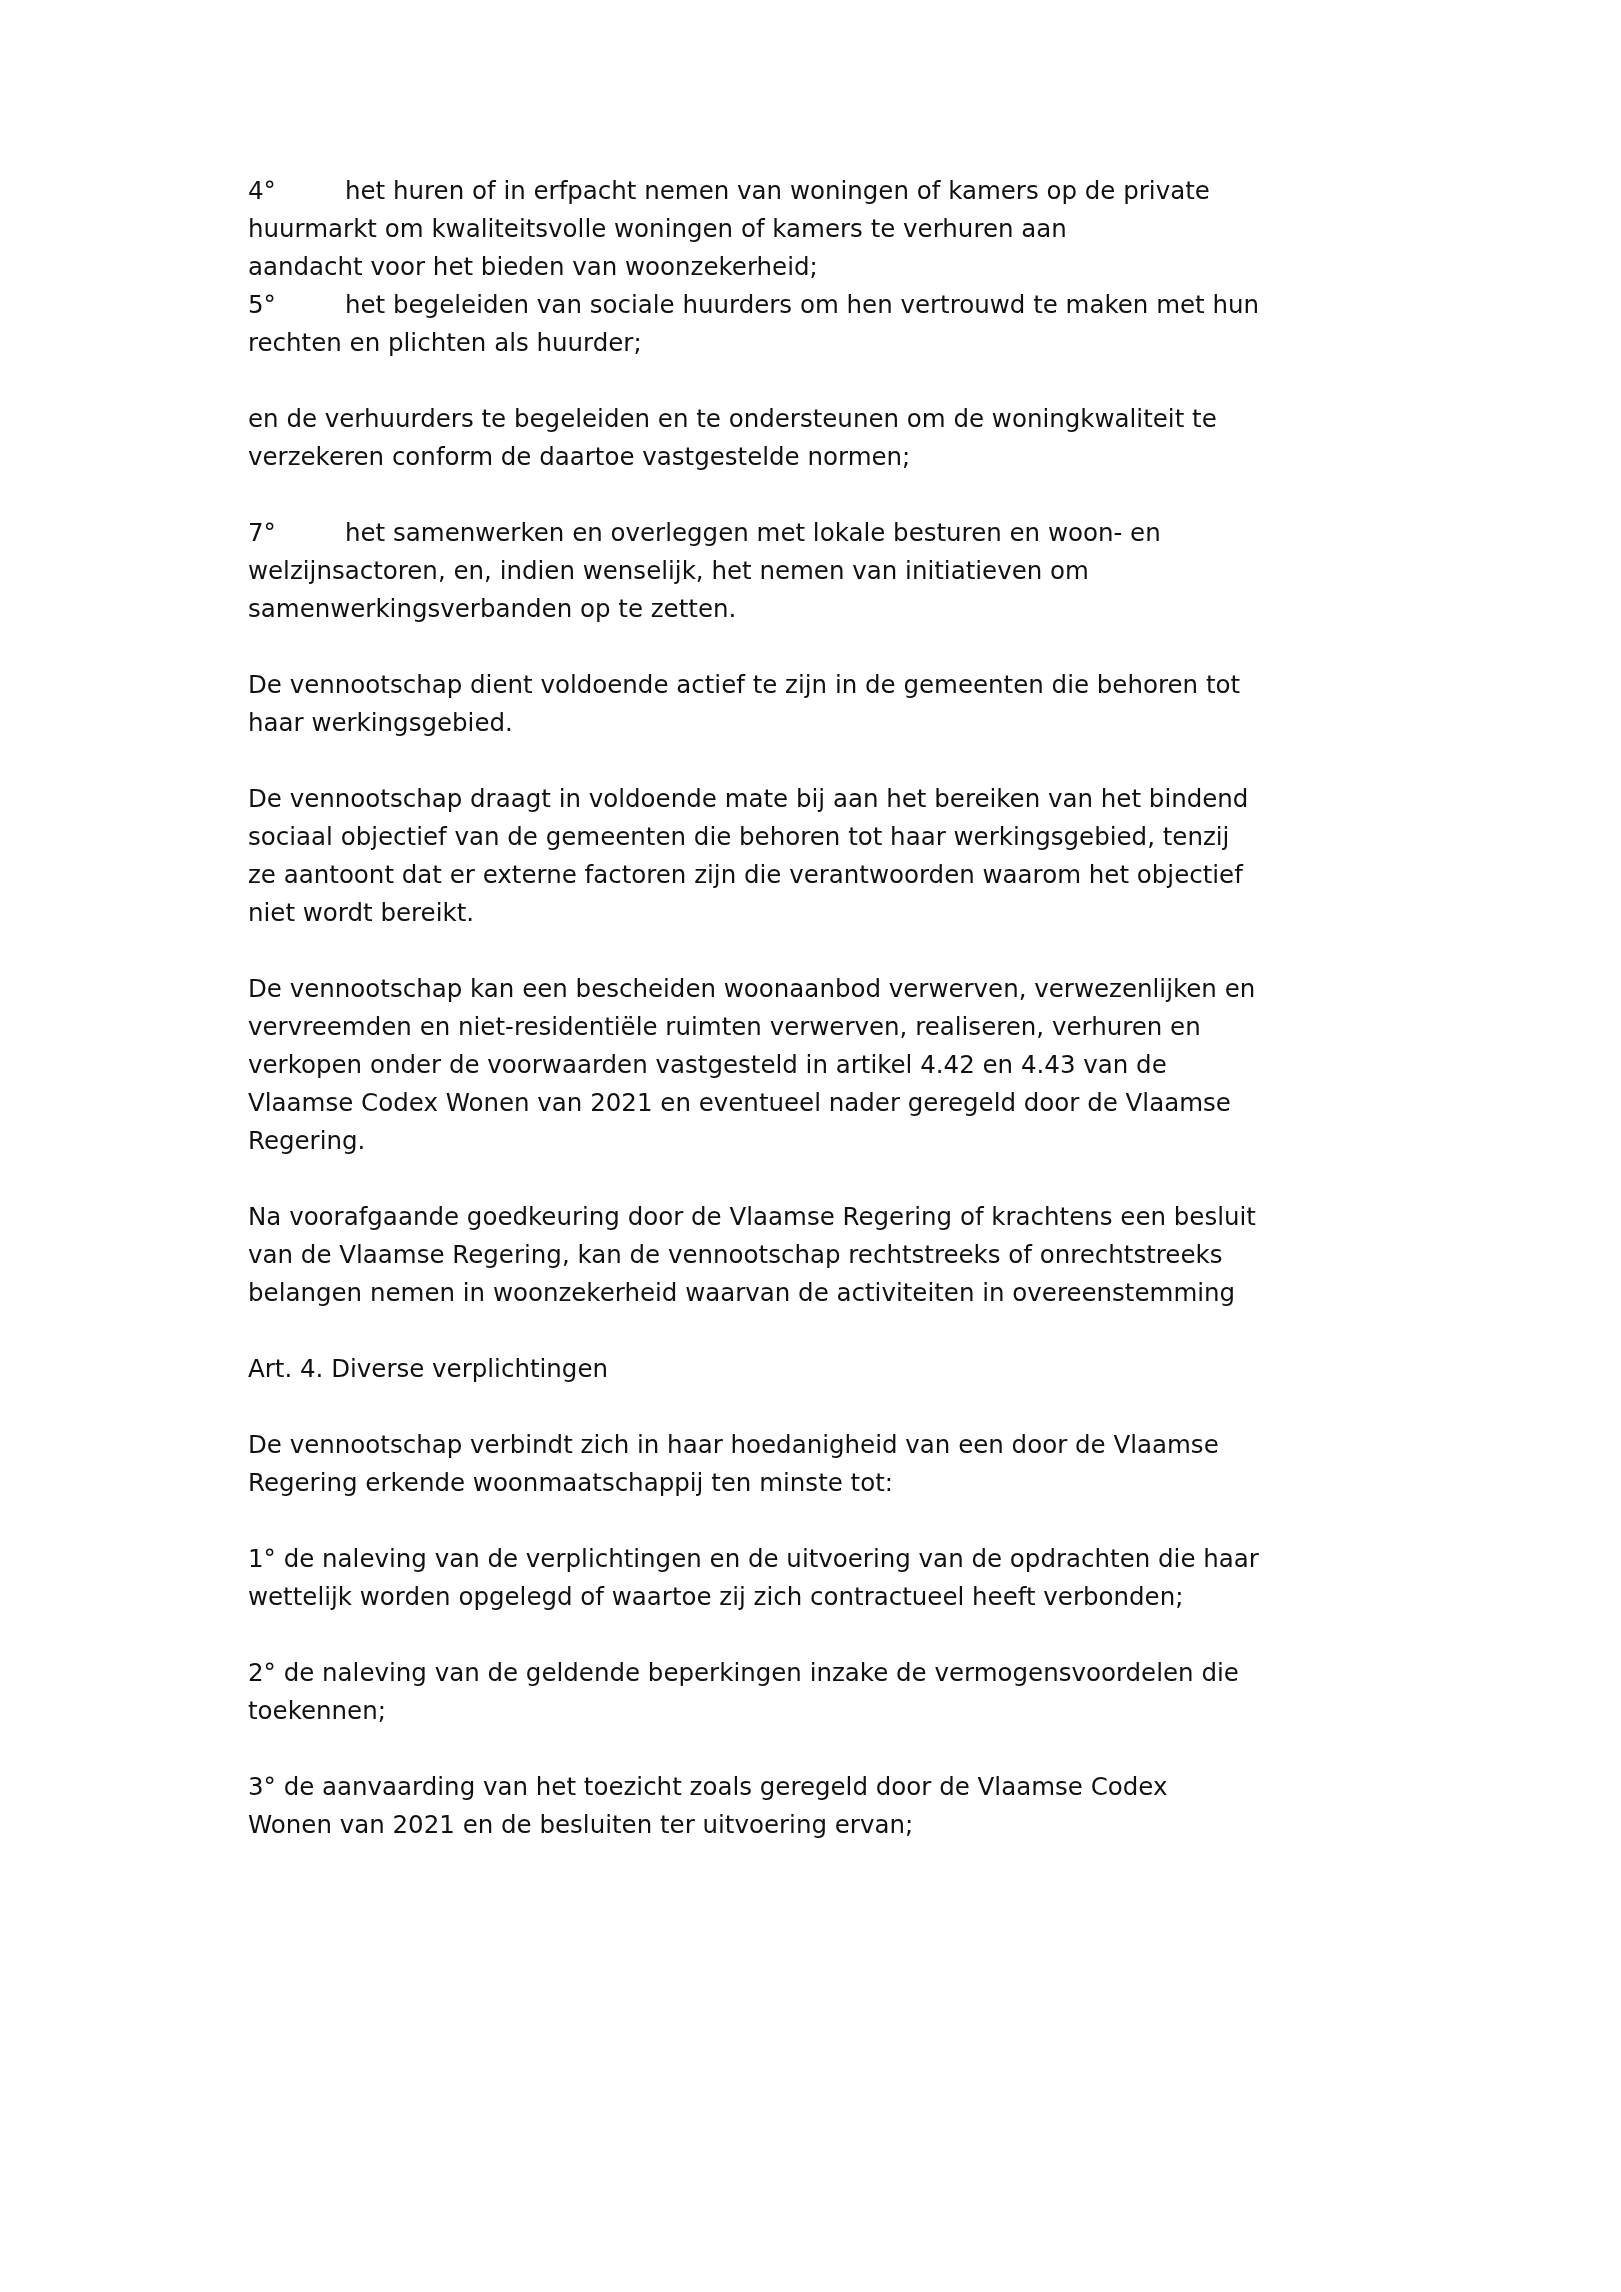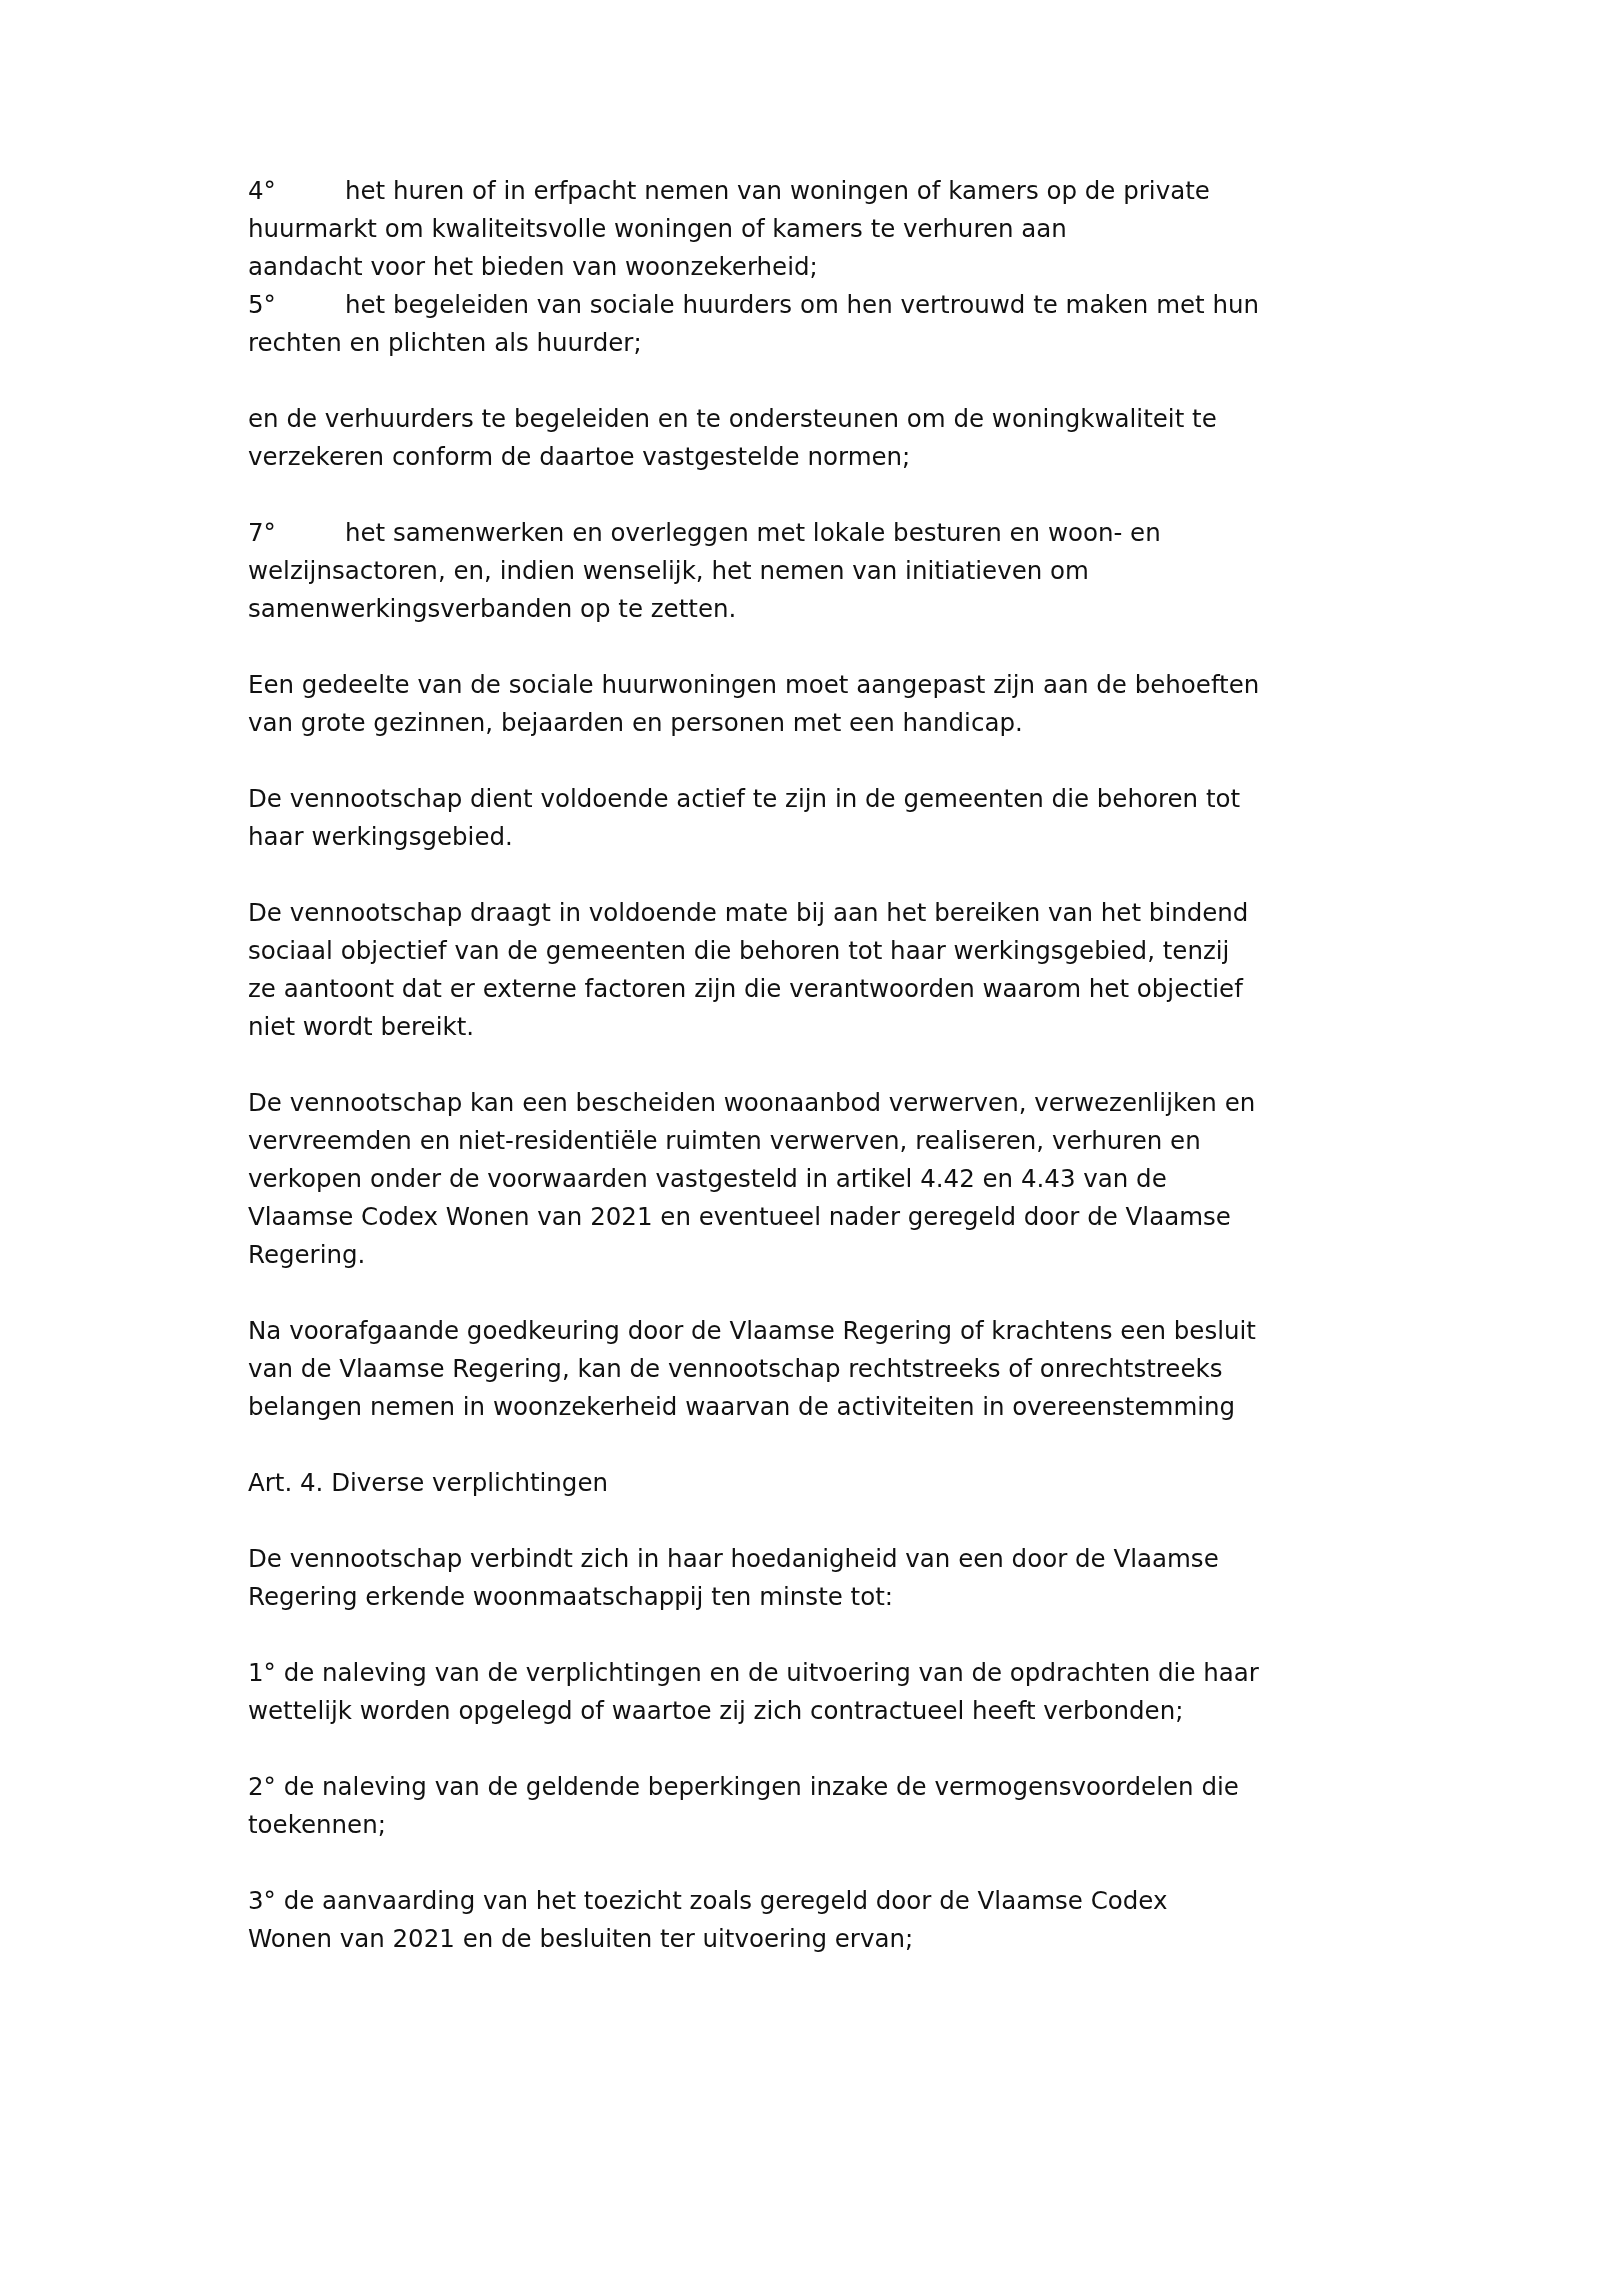--- a/index.html
+++ b/index.html
@@ -38,24 +38,20 @@
     <span class="line">en de verhuurders te begeleiden en te ondersteunen om de woningkwaliteit te</span>
     <span class="line">verzekeren conform de daartoe vastgestelde normen;</span>
   </div>
 
   <div class="block">
     <span class="line"><span class="num">7°</span><span>het samenwerken en overleggen met lokale besturen en woon- en</span></span>
     <span class="line">welzijnsactoren, en, indien wenselijk, het nemen van initiatieven om</span>
     <span class="line">samenwerkingsverbanden op te zetten.</span>
   </div>
 
-  <div class="block">
-    <span class="line">Een gedeelte van de sociale huurwoningen moet aangepast zijn aan de behoeften</span>
-    <span class="line">van grote gezinnen, bejaarden en personen met een handicap.</span>
-  </div>
 
   <div class="block">
     <span class="line">De vennootschap dient voldoende actief te zijn in de gemeenten die behoren tot</span>
     <span class="line">haar werkingsgebied.</span>
   </div>
 
   <div class="block">
     <span class="line">De vennootschap draagt in voldoende mate bij aan het bereiken van het bindend</span>
     <span class="line">sociaal objectief van de gemeenten die behoren tot haar werkingsgebied, tenzij</span>
     <span class="line">ze aantoont dat er externe factoren zijn die verantwoorden waarom het objectief</span>

